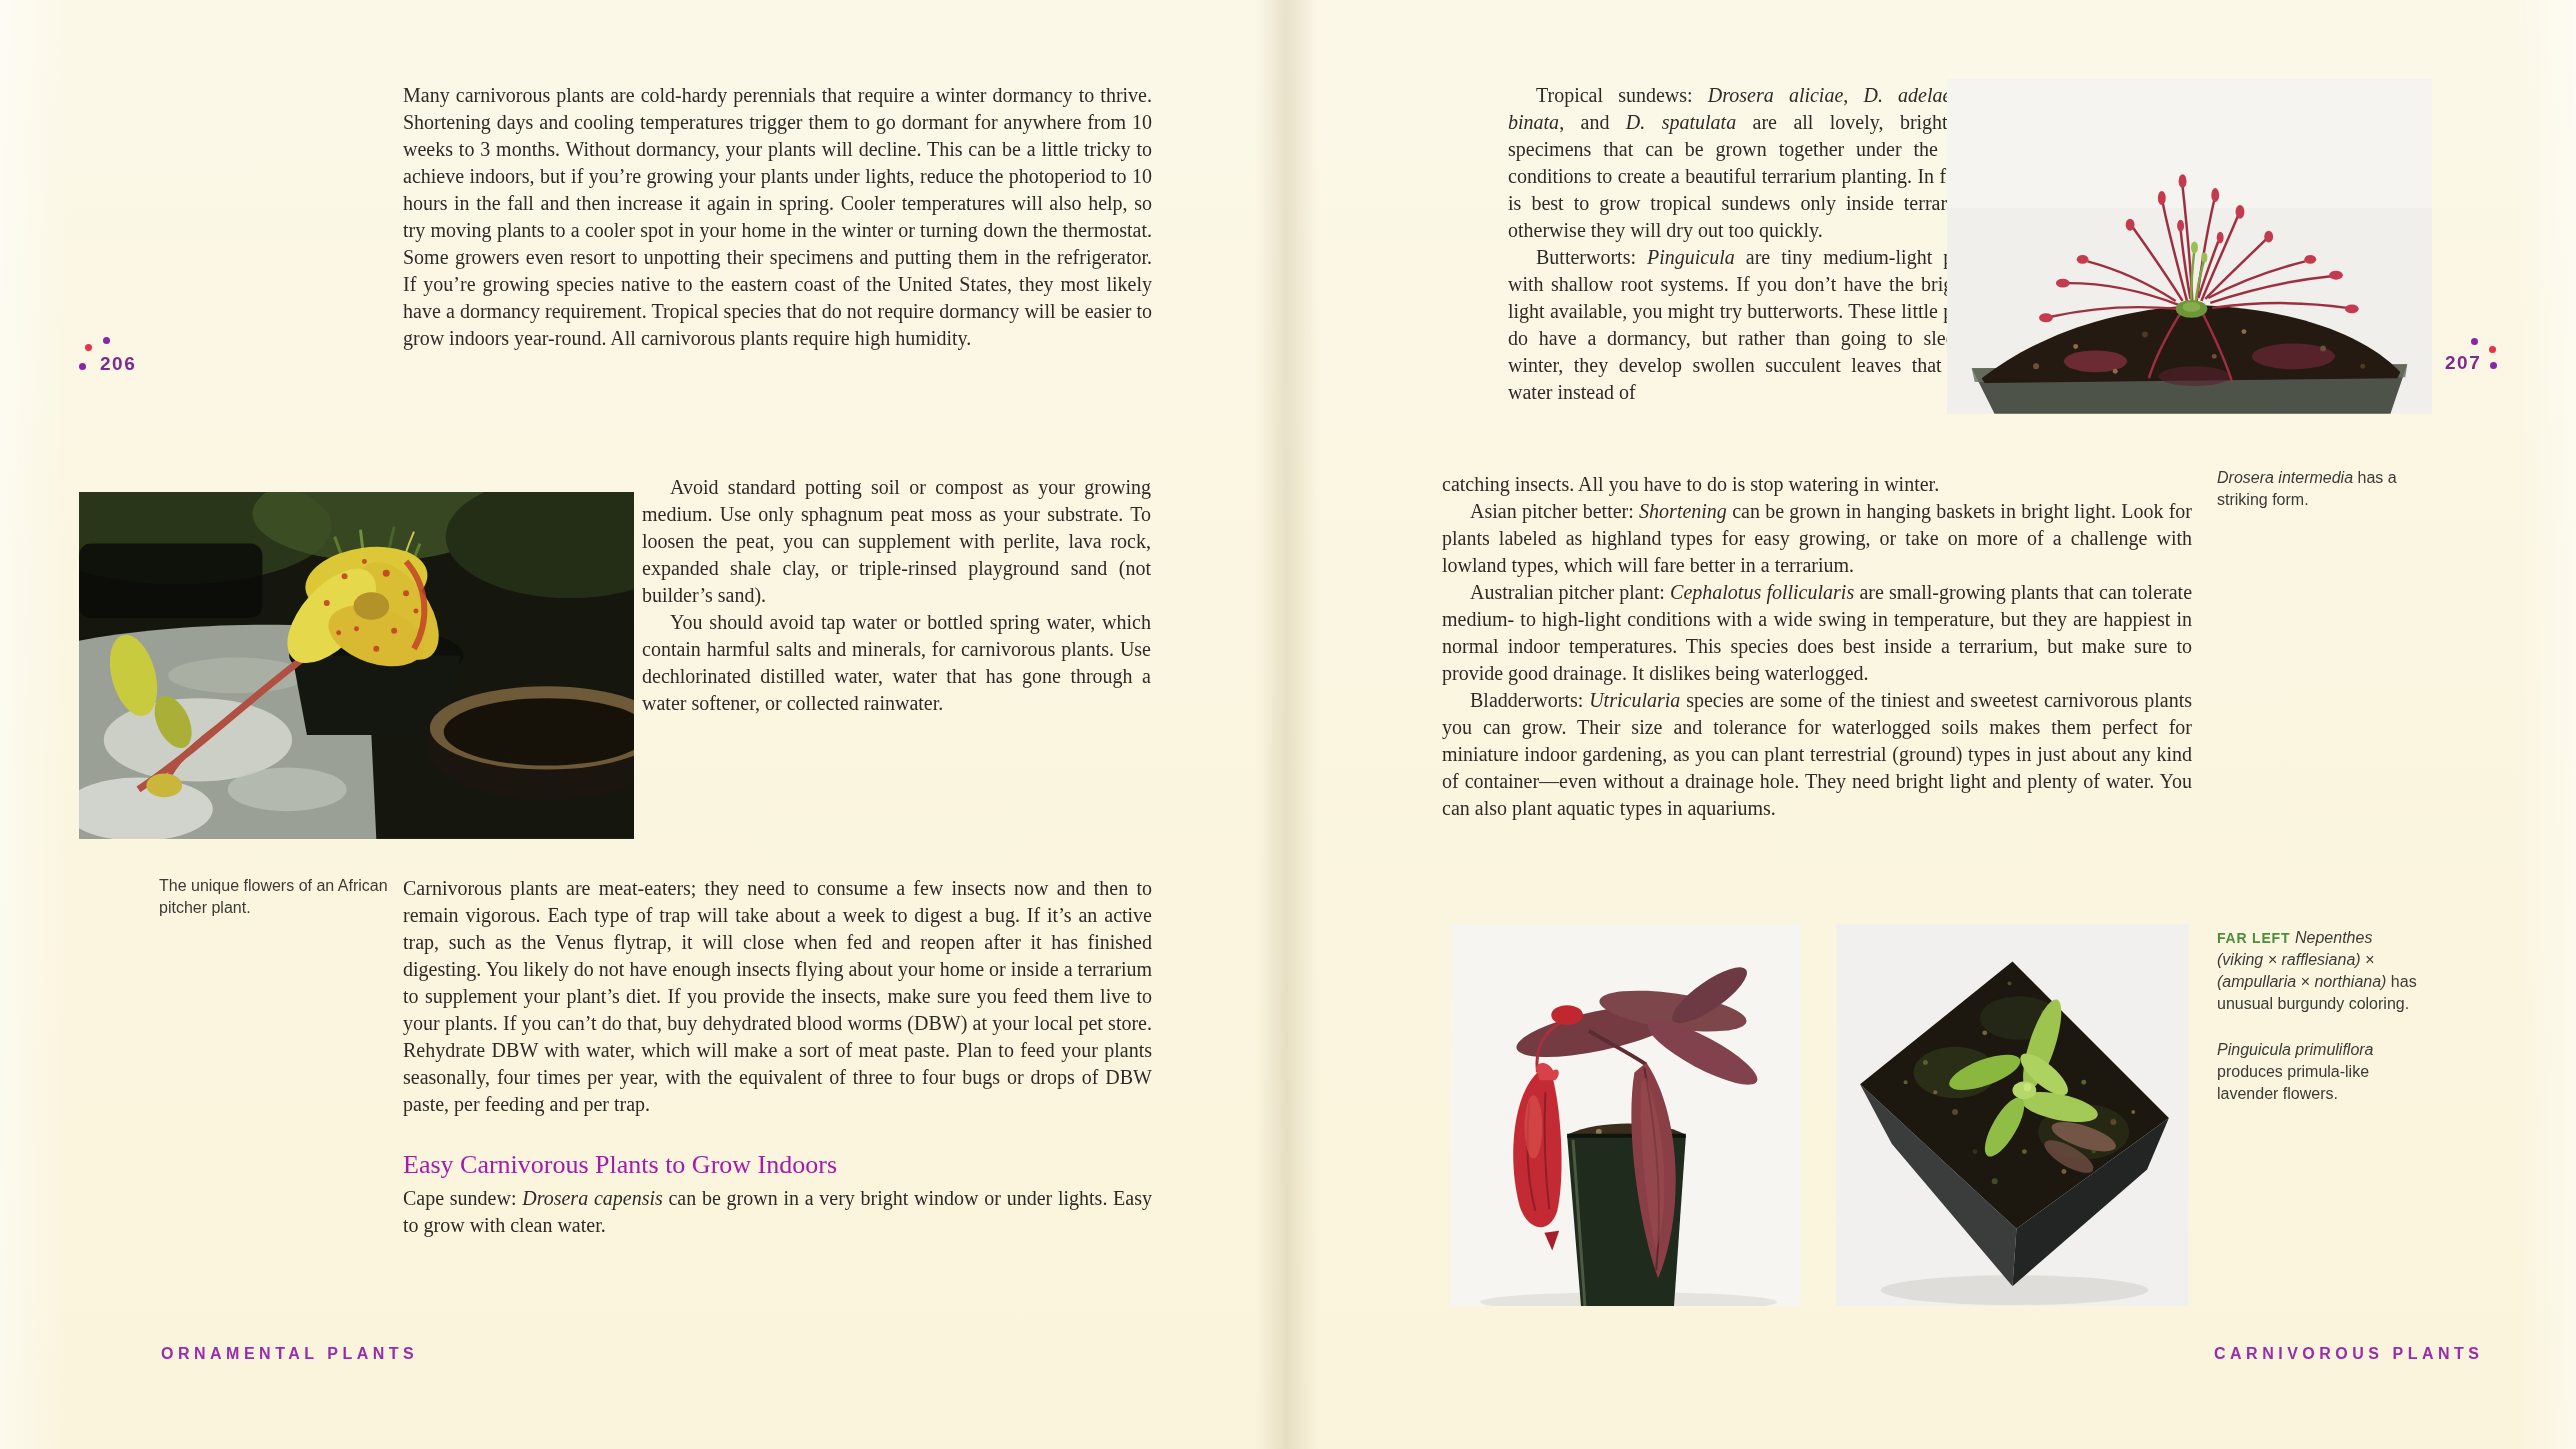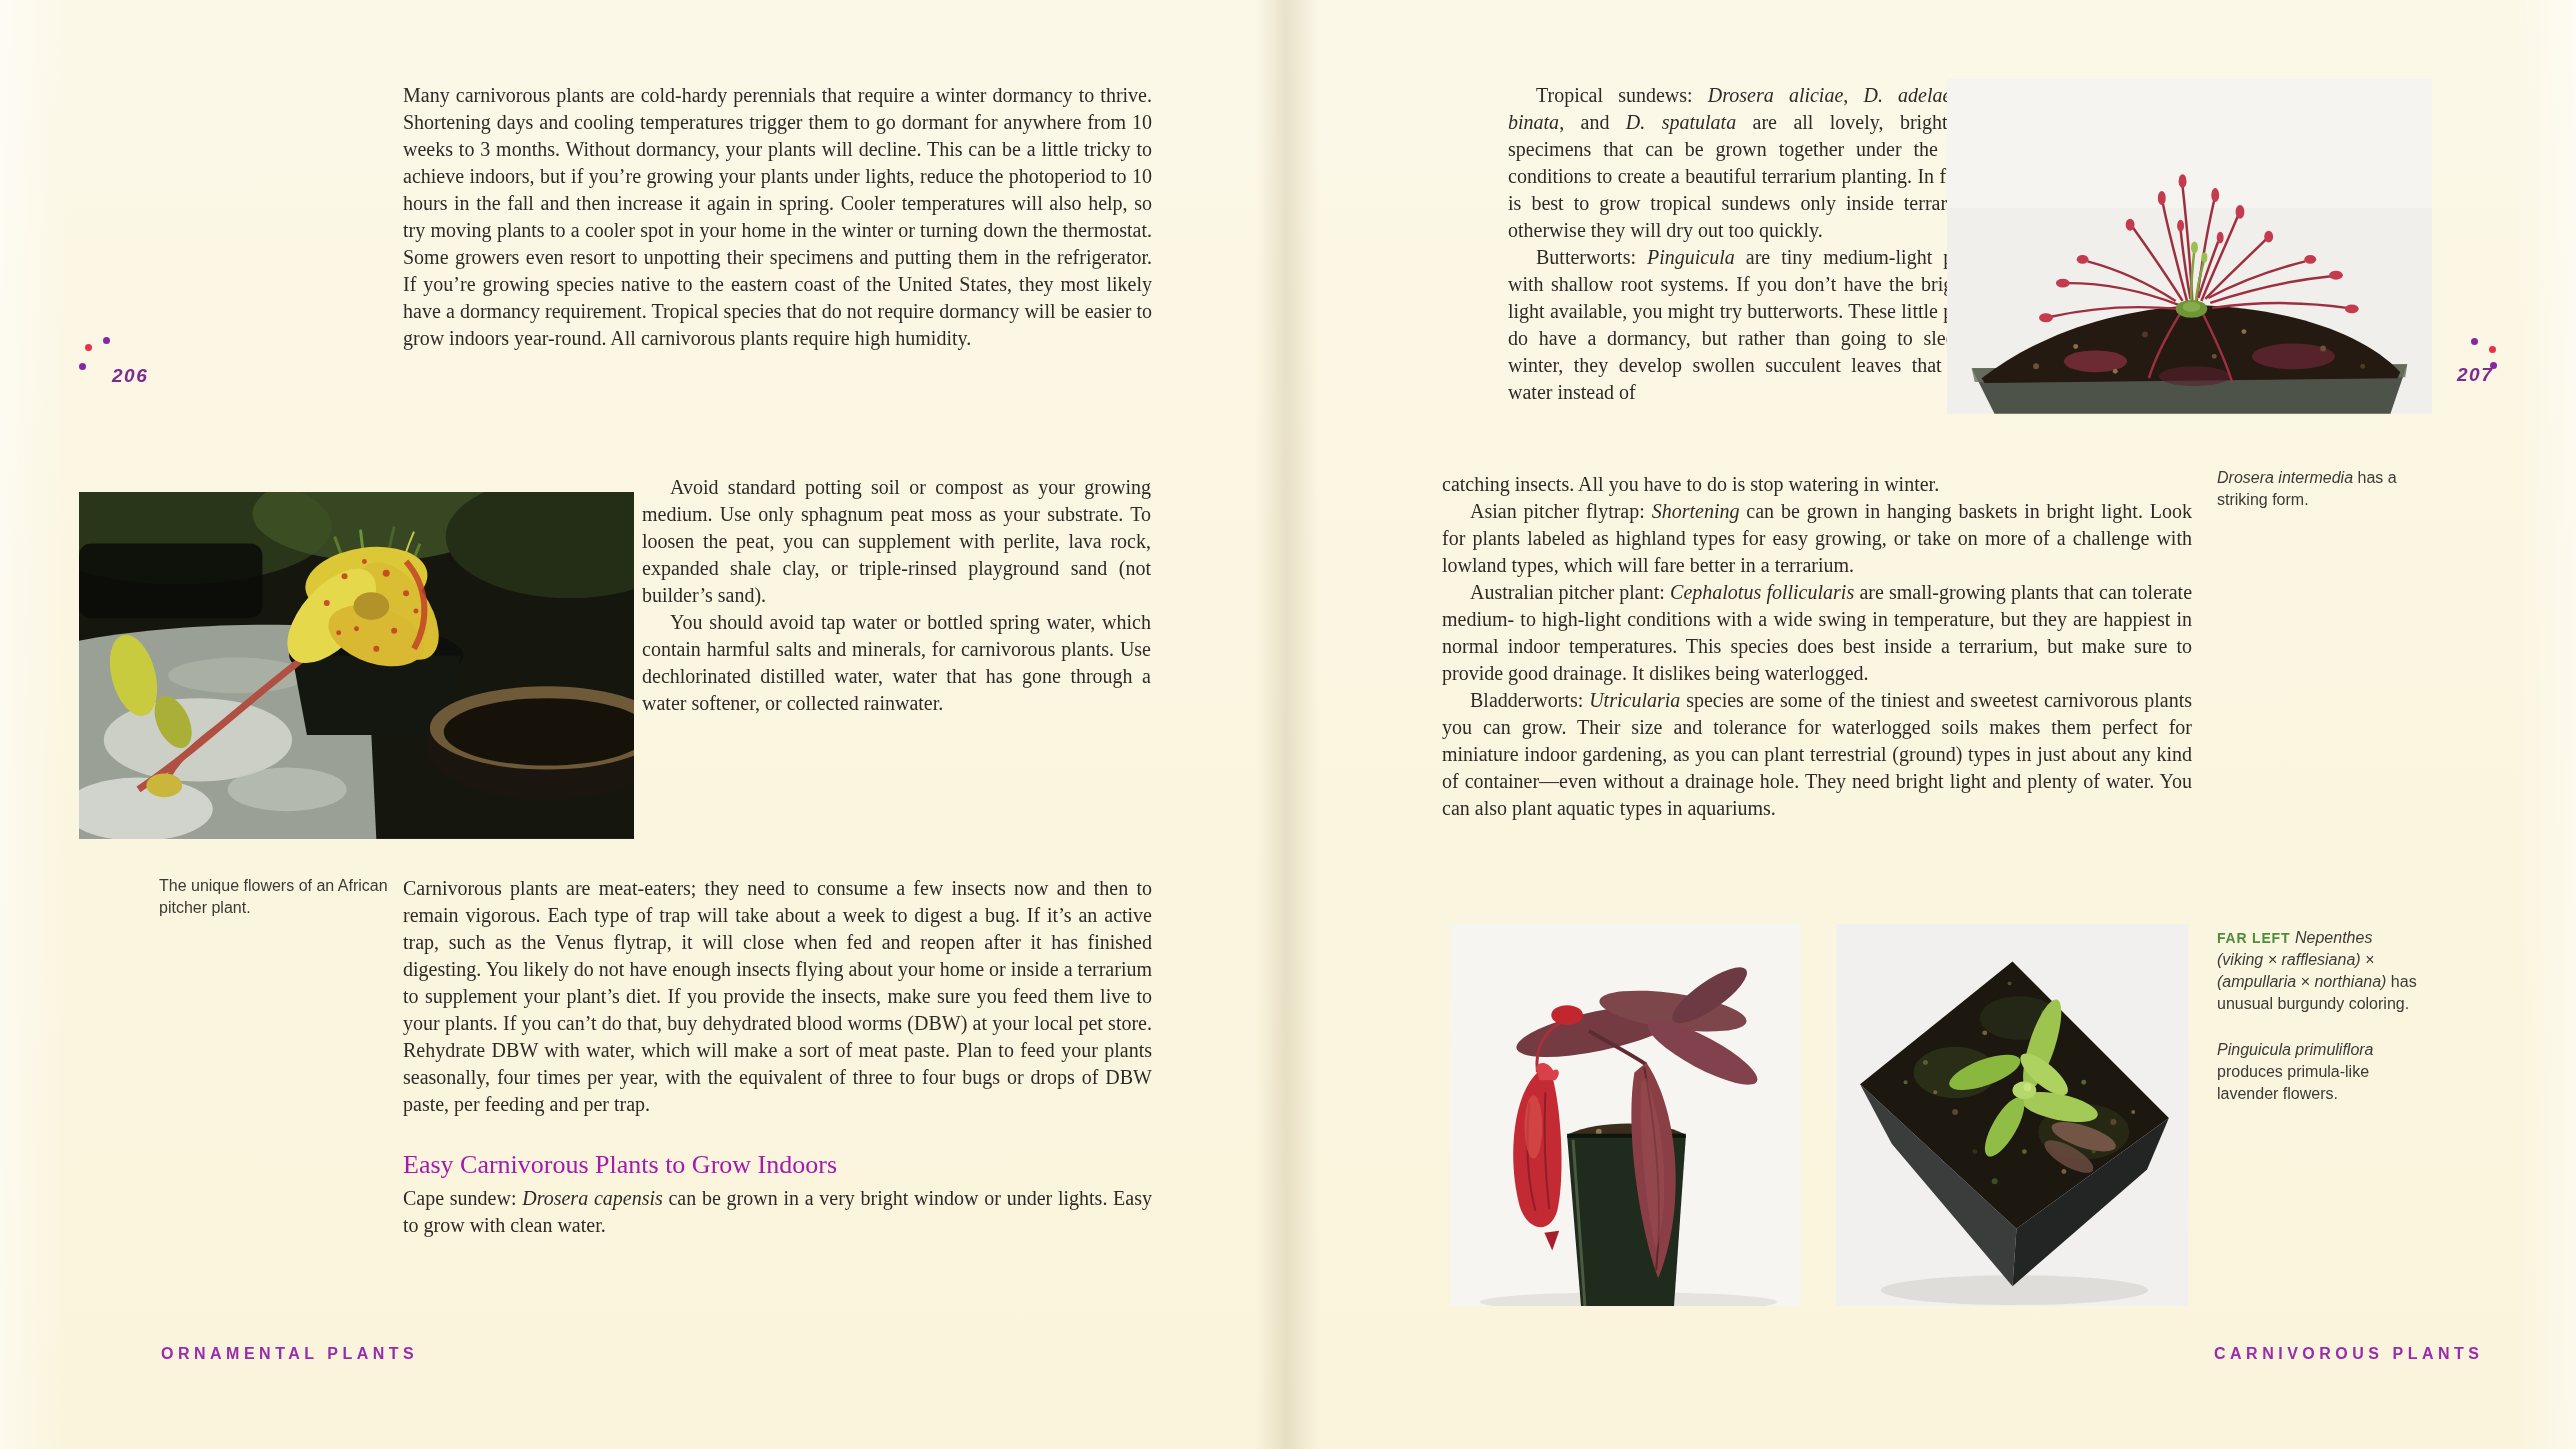--- a/index.html
+++ b/index.html
@@ -25,21 +25,21 @@
     font-weight:400;color:#a31aae;margin:0 0 5px 0;}
   .sec-heading.gap{margin-top:31px;}
   .caption{font-family:"Liberation Sans", sans-serif;font-size:16px;line-height:22px;
     color:#3c3a35;margin:0;}
   .caption i{font-style:italic;}
   .cap-label{color:#4e8c3f;font-weight:700;font-size:14px;letter-spacing:0.8px;}
   .cap-gap{margin-top:24px;}
   .footer{font-family:"Liberation Sans", sans-serif;font-size:16px;font-weight:700;
     letter-spacing:4.5px;color:#9a2bad;margin:0;white-space:nowrap;}
   .pagenum{font-family:"Liberation Sans", sans-serif;font-size:19px;font-weight:700;
-    letter-spacing:1.5px;color:#7d2b8e;margin:12px;font-style:italic;}
+    letter-spacing:1.5px;color:#7d2b8e;margin:0;}
   .dot{position:absolute;width:7px;height:7px;border-radius:50%;}
   .dot.purple{background:#8926a3;}
   .dot.red{background:#e73348;}
   .photo{position:absolute;display:block;}
   .photo svg{display:block;}
 </style>
 </head>
 <body>
 
 <div class="spread">
@@ -121,21 +121,21 @@
 
   <p class="footer abs" style="left:161px;top:1345px;">ORNAMENTAL PLANTS</p>
 
   <div class="abs" style="left:1508px;top:82px;width:483px;">
     <p class="body-text indent"><span>Tropical sundews: </span><i>Drosera aliciae</i><span>, </span><i>D. adelae</i><span>, </span><i>D. binata</i><span>, and </span><i>D. spatulata</i><span> are all lovely, bright-light specimens that can be grown together under the same conditions to create a beautiful terrarium planting. In fact, it is best to grow tropical sundews only inside terrariums, otherwise they will dry out too quickly.</span></p>
     <p class="body-text indent"><span>Butterworts: </span><i>Pinguicula</i><span> are tiny medium-light plants with shallow root systems. If you don’t have the brightest light available, you might try butterworts. These little plants do have a dormancy, but rather than going to sleep in winter, they develop swollen succulent leaves that store water instead of</span></p>
   </div>
 
   <div class="abs" style="left:1442px;top:471px;width:750px;">
     <p class="body-text"><span>catching insects. All you have to do is stop watering in winter.</span></p>
-    <p class="body-text indent"><span>Asian pitcher flytrap: </span><i>Shortening</i><span> can be grown in hanging baskets in bright light. Look for plants labeled as highland types for easy growing, or take on more of a challenge with lowland types, which will fare better in a terrarium.</span></p>
+    <p class="body-text indent"><span>Asian pitcher better: </span><i>Shortening</i><span> can be grown in hanging baskets in bright light. Look for plants labeled as highland types for easy growing, or take on more of a challenge with lowland types, which will fare better in a terrarium.</span></p>
     <p class="body-text indent"><span>Australian pitcher plant: </span><i>Cephalotus follicularis</i><span> are small-growing plants that can tolerate medium- to high-light conditions with a wide swing in temperature, but they are happiest in normal indoor temperatures. This species does best inside a terrarium, but make sure to provide good drainage. It dislikes being waterlogged.</span></p>
     <p class="body-text indent"><span>Bladderworts: </span><i>Utricularia</i><span> species are some of the tiniest and sweetest carnivorous plants you can grow. Their size and tolerance for waterlogged soils makes them perfect for miniature indoor gardening, as you can plant terrestrial (ground) types in just about any kind of container—even without a drainage hole. They need bright light and plenty of water. You can also plant aquatic types in aquariums.</span></p>
   </div>
 
   <div class="photo" style="left:1947px;top:79px;width:485px;height:335px;">
     <svg width="485" height="335" viewBox="0 0 490 338">
       <rect width="490" height="338" fill="#f0efec"></rect>
       <rect width="490" height="130" fill="#f5f4f1"></rect>
       <polygon points="25,292 465,288 448,338 48,338" fill="#4e5349"></polygon>
       <polygon points="25,292 465,288 463,301 28,306" fill="#6a7062" opacity="0.8"></polygon>

